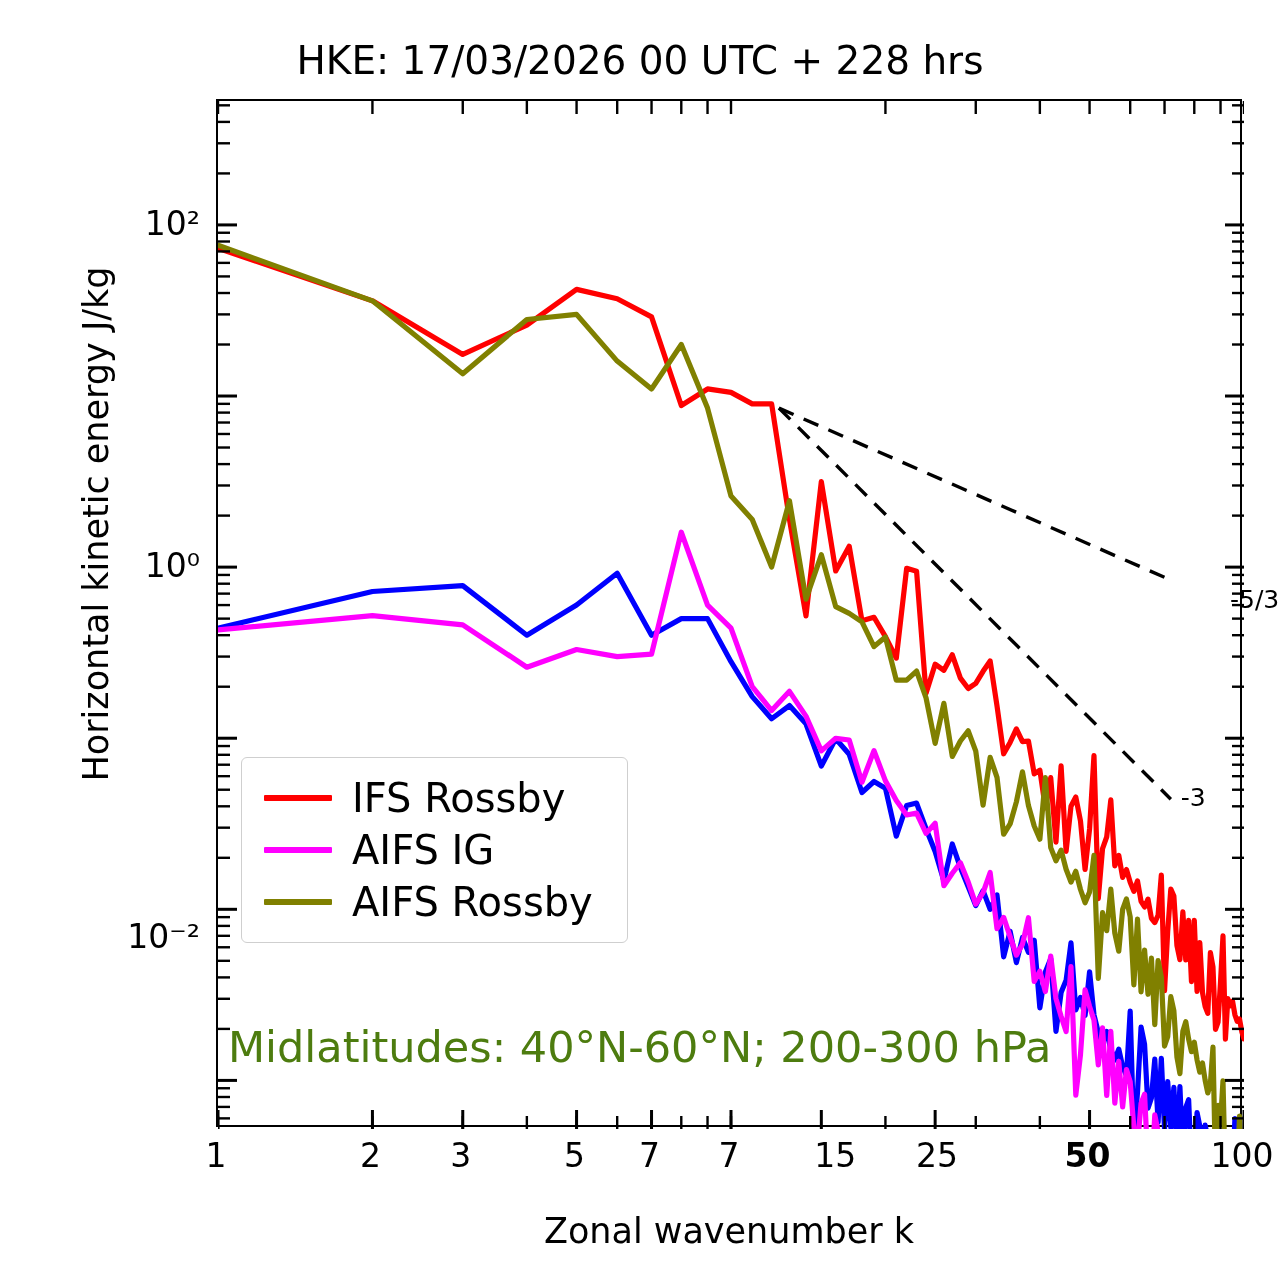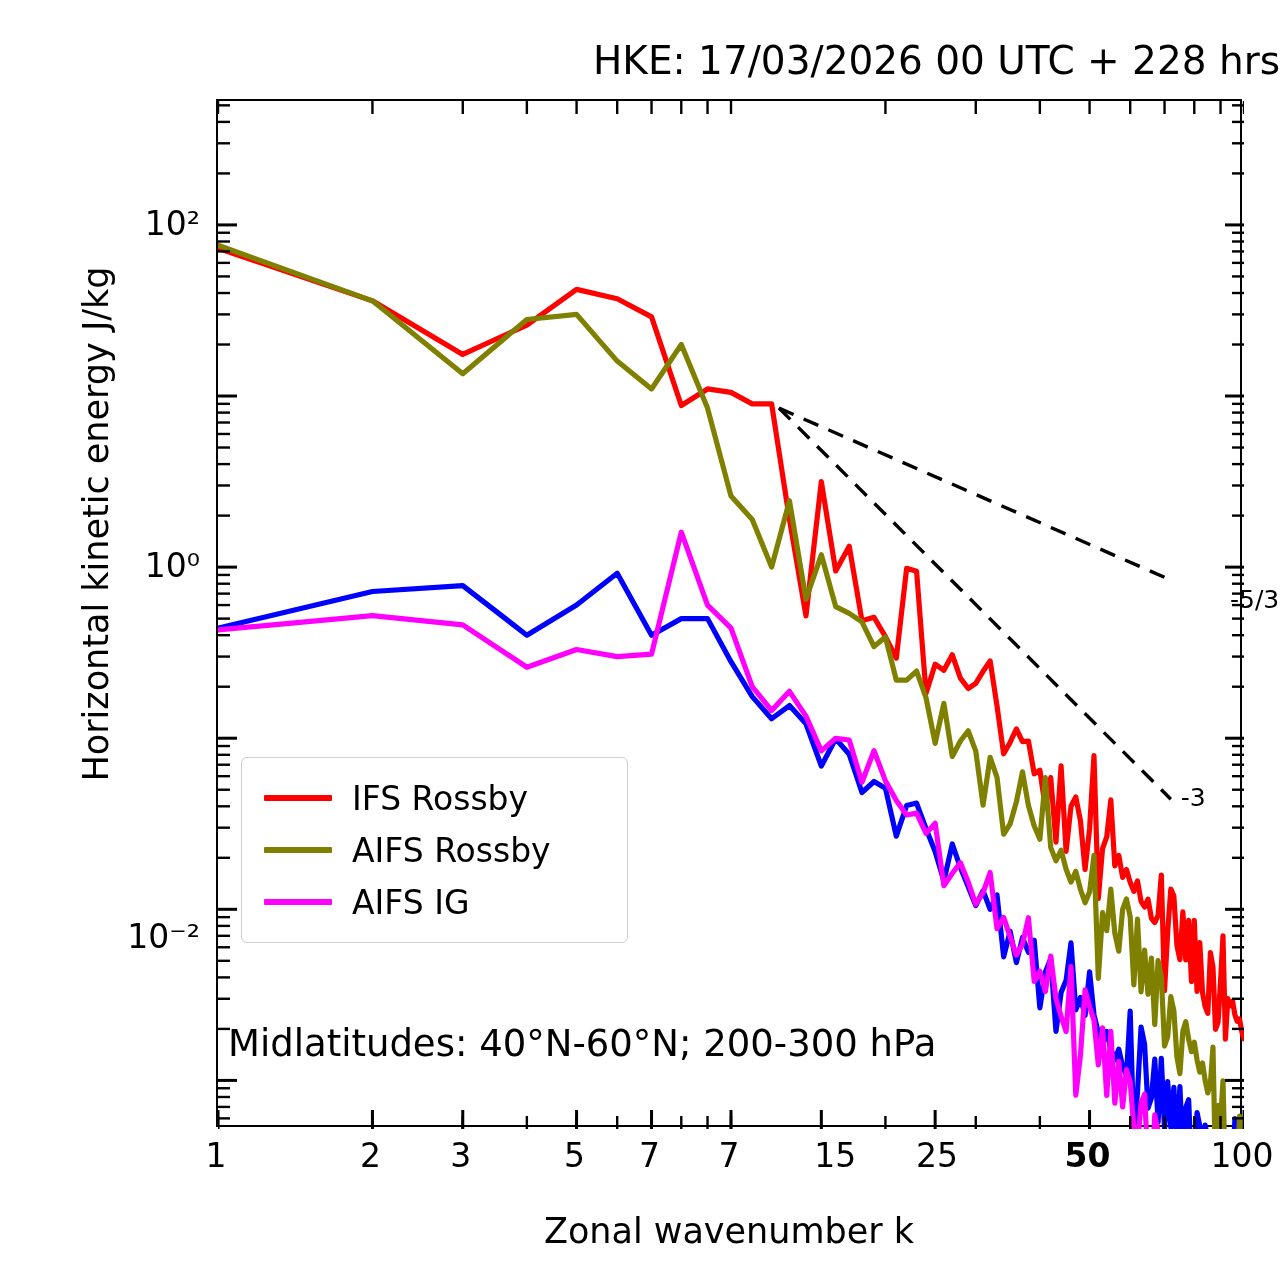--- a/index.html
+++ b/index.html
@@ -1,40 +1,40 @@
 <!DOCTYPE html>
 <html><head>
 <meta charset="utf-8">
 <style>
   html,body{margin:0;padding:0;background:#ffffff;}
   body{width:1280px;height:1288px;overflow:hidden;
        font-family:"DejaVu Sans","Liberation Sans",sans-serif;}
   #root{position:relative;width:1280px;height:1288px;background:#fff;}
-  #chart-title{position:absolute;left:0;top:38px;width:1280px;text-align:right;
+  #chart-title{position:absolute;left:0;top:38px;width:1280px;text-align:center;
       font-size:39px;color:#000;letter-spacing:0px;}
   #plot-frame{position:absolute;left:216px;top:99px;width:1026px;height:1028px;
       border:2.6px solid #000;box-sizing:border-box;background:#fff;}
   #plot-svg{position:absolute;left:0;top:0;}
   .axis-label{color:#000;}
   #y-axis-title{position:absolute;left:-274px;top:504px;width:740px;text-align:center;
       font-size:35px;transform:rotate(-90deg);transform-origin:center center;color:#000;
       white-space:nowrap;}
   #x-axis-title{position:absolute;left:216px;top:1190px;width:1026px;text-align:center;
       font-size:35px;color:#000;margin-top:21px;}
   .xtick-label{position:absolute;top:1136px;font-size:33px;color:#000;
       text-align:center;transform:translateX(-50%);white-space:nowrap;}
   .ytick-label{position:absolute;font-size:33px;color:#000;text-align:center;
       transform:translateY(-50%);white-space:nowrap;right:1080px;}
   #legend{position:absolute;left:241px;top:757px;width:387px;
       border:1.6px solid #cfcfcf;border-radius:6px;background:#fff;
       padding:14px 0 14px 0;box-sizing:border-box;}
   .legend-row{display:flex;align-items:center;height:52px;padding-left:22px;}
   .legend-swatch{width:68px;height:6px;margin-right:20px;flex:0 0 auto;border-radius:1px;}
-  .legend-text{font-size:33px;color:#000;white-space:nowrap;line-height:1;}
-  #annotation{position:absolute;left:228px;top:1022px;font-size:37px;color:#000000;
+  .legend-text{font-size:40px;color:#000;white-space:nowrap;line-height:1;}
+  #annotation{position:absolute;left:228px;top:1022px;font-size:43px;color:#4d7c0f;
       white-space:nowrap;}
   .slope-label{position:absolute;font-size:25px;color:#000;white-space:nowrap;}
 </style>
 </head>
 <body>
 
 <div id="root">
 
   <div id="chart-title">HKE: 17/03/2026 00 UTC + 228 hrs</div>
 
@@ -231,24 +231,24 @@
       <div class="slope-label" style="left: 1230px; top: 564.072px; margin-top: 21px;">-5/3</div>
       <div class="slope-label" style="left: 1180.81px; top: 783.218px;">-3</div>
     </div>
 
   <div id="legend">
       <div class="legend-row">
         <div class="legend-swatch" style="background: rgb(255, 0, 0);"></div>
         <div class="legend-text">IFS Rossby</div>
       </div>
       <div class="legend-row">
+        <div class="legend-swatch" style="background: rgb(255, 0, 255);"></div>
+        <div class="legend-text">AIFS IG</div>
+      </div>
+      <div class="legend-row">
         <div class="legend-swatch" style="background: rgb(128, 128, 0);"></div>
         <div class="legend-text">AIFS Rossby</div>
       </div>
-      <div class="legend-row">
-        <div class="legend-swatch" style="background: rgb(255, 0, 255);"></div>
-        <div class="legend-text">AIFS IG</div>
-      </div>
     </div>
 
   <div id="annotation">Midlatitudes: 40°N-60°N; 200-300 hPa</div>
 
 </div>
 
 </body></html>

